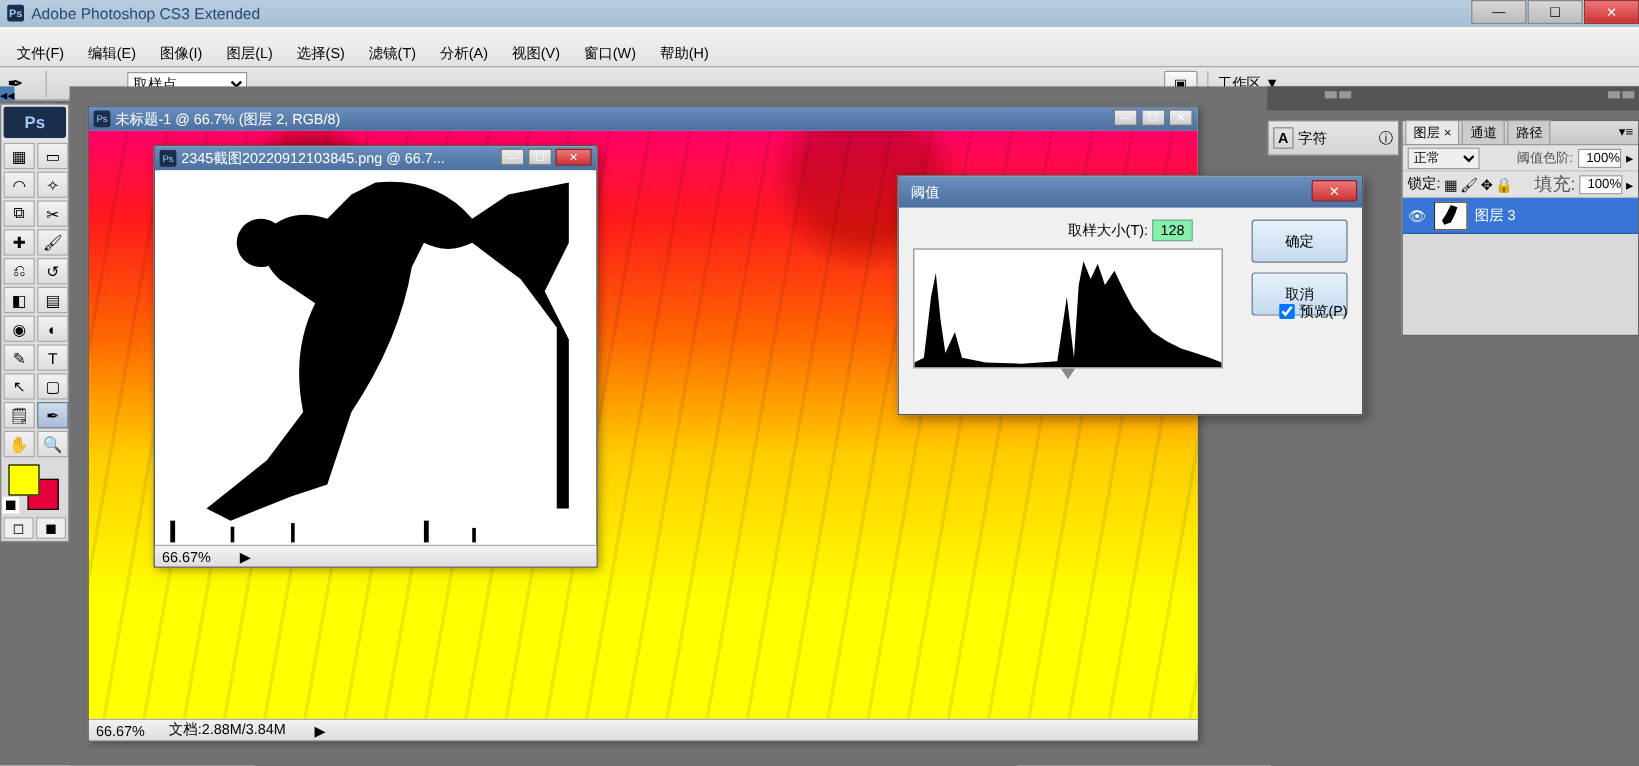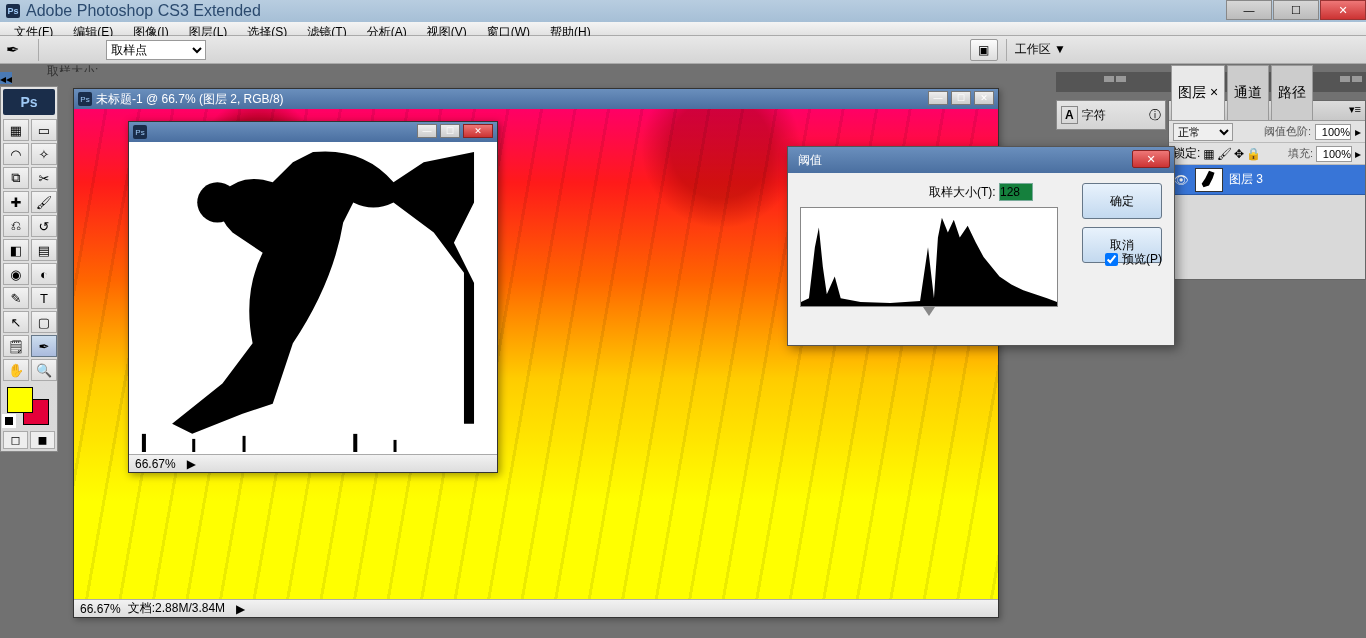--- a/index.html
+++ b/index.html
@@ -1,28 +1,28 @@
 <!DOCTYPE html>
 <html><head>
 <meta charset="utf-8">
 <style>
 * { margin: 0; padding: 0; box-sizing: border-box; font-family: "Microsoft YaHei", "SimSun", Arial, sans-serif; font-size: 12px; }
 body { width: 1366px; height: 638px; background: #717171; overflow: hidden; position: relative; }
 
 
 .titlebar { height: 22px; background: linear-gradient(#b8cde0, #a6bfd6); display: flex; align-items: center; padding-left: 6px; position: relative; }
 .titlebar .ps-logo { width: 14px; height: 14px; background: #1a2d4a; border-radius: 2px; color: #9fc9f5; font-size: 9px; font-weight: bold; display: flex; align-items: center; justify-content: center; margin-right: 6px; }
-.titlebar .title-text { color: #2b4a6e; font-size: 16px; text-align: center; }
+.titlebar .title-text { color: #2b4a6e; font-size: 13px; text-align: center; }
 .win-controls { position: absolute; right: 0; top: 0; display: flex; }
 .win-controls div { width: 46px; height: 20px; display: flex; align-items: center; justify-content: center; font-size: 11px; }
 .win-min, .win-max { background: linear-gradient(#d7d7d7, #bcbcbc); border: 1px solid #888; margin-right: 1px; }
 .win-close { background: linear-gradient(#e77, #c33); color: #fff; border: 1px solid #933; }
 
 
-.menubar { height: 14px; background: linear-gradient(#f4f4f4, #e2e2e2); border-bottom: 1px solid #aaa; display: flex; align-items: flex-start; padding-left: 4px; }
+.menubar { height: 34px; background: linear-gradient(#f4f4f4, #e2e2e2); border-bottom: 1px solid #aaa; display: flex; align-items: flex-end; padding-left: 4px; }
 .menubar span { padding: 2px 10px; cursor: default; }
 
 
 .optbar { height: 28px; background: linear-gradient(#e8e8e8, #d5d5d5); border-bottom: 1px solid #aaa; display: flex; align-items: center; padding-left: 6px; gap: 8px; position: relative; }
 .optbar .dropper { width: 24px; font-size: 16px; }
 .optbar .sep { width: 1px; height: 22px; background: #aaa; }
 .optbar label { font-size: 12px; color: #333; margin-top: 44px; }
 .optbar select { height: 20px; width: 100px; border: 1px solid #999; background: #fff; font-size: 12px; }
 .optbar .right-group { position: absolute; right: 300px; display: flex; align-items: center; gap: 8px; }
 .optbar .btn-icon { width: 28px; height: 22px; border: 1px solid #999; background: linear-gradient(#fcfcfc,#ddd); border-radius: 2px; display:flex;align-items:center;justify-content:center; }
@@ -51,62 +51,62 @@
 .docwin .dtitle { height:20px; background: linear-gradient(#6a8fbd,#4a6fa0); color:#fff; display:flex; align-items:center; padding-left:4px; font-size:11px; gap:4px;}
 .docwin .dtitle .dicn { width:14px;height:14px;background:#1a2d4a;border-radius:2px;color:#9fc9f5;font-size:8px;display:flex;align-items:center;justify-content:center; }
 .doc-ctrls { position:absolute; right:4px; top:2px; display:flex; gap:3px; }
 .doc-ctrls div { width:20px;height:14px; background:linear-gradient(#eee,#ccc); border:1px solid #777; font-size:9px; display:flex;align-items:center;justify-content:center; }
 .canvas-main { position:absolute; left:0; top:20px; right:0; bottom:18px; overflow:hidden; background: linear-gradient(180deg, #ff0066 0%, #ff1a1a 15%, #ff6600 35%, #ffcc00 55%, #ffff00 80%, #ffff00 100%); }
 .canvas-main::before { content:""; position:absolute; inset:0; background:
   repeating-linear-gradient(100deg, transparent 0 30px, rgba(0,0,0,0.08) 30px 33px),
   radial-gradient(circle at 20% 10%, rgba(139,0,0,.5) 0 40px, transparent 60px),
   radial-gradient(circle at 70% 8%, rgba(139,0,0,.4) 0 50px, transparent 80px);
 }
-.dstatus { position:absolute; left:0; right:0; bottom:0; height:18px; background:linear-gradient(#f2f2f2,#ddd); border-top:1px solid #aaa; display:flex; align-items:center; font-size:11px; gap:7px; padding-left:6px; }
+.dstatus { position:absolute; left:0; right:0; bottom:0; height:18px; background:linear-gradient(#f2f2f2,#ddd); border-top:1px solid #aaa; display:flex; align-items:center; font-size:11px; gap:20px; padding-left:6px; }
 .dstatus .arrow { margin-left:4px; }
 
 
 .subdoc { position:absolute; left:54px; top:32px; width:370px; height:352px; background:#fff; border:1px solid #333; box-shadow:2px 2px 8px rgba(0,0,0,.4); z-index:2; }
 .subdoc .dtitle { background: linear-gradient(#6a8fbd,#4a6fa0); }
 .subdoc .doc-ctrls .dc-close { background: linear-gradient(#e77,#c33); color:#fff; border-color:#822; width:30px; }
 .sub-canvas { position:absolute; left:2px; top:20px; right:2px; bottom:18px; background:#fff; }
 .sub-canvas svg { width:100%; height:100%; }
 
 
-.dialog { position:absolute; left:787px; top:146px; width:388px; height:200px; background:#f0f0f0; border:1px solid #555; box-shadow:3px 3px 10px rgba(0,0,0,.4); z-index:5; }
+.dialog { position:absolute; left:748px; top:146px; width:388px; height:200px; background:#f0f0f0; border:1px solid #555; box-shadow:3px 3px 10px rgba(0,0,0,.4); z-index:5; }
 .dialog .dlg-title { height:26px; background: linear-gradient(#6a8fbd,#4a6fa0); color:#fff; display:flex; align-items:center; padding-left:10px; font-size:12px; position:relative; }
 .dialog .dlg-close { position:absolute; right:4px; top:3px; width:38px; height:18px; background:linear-gradient(#e77,#c33); color:#fff; border:1px solid #822; display:flex;align-items:center;justify-content:center; font-size:11px; border-radius:2px; }
 .dlg-body { padding:10px 12px; position:relative; height: calc(100% - 26px); }
 .thresh-row { text-align:center; margin-bottom:6px; }
-.thresh-row input { width:34px; height:18px; border:1px solid #7a9; background:#15803d; }
+.thresh-row input { width:34px; height:18px; border:1px solid #7a9; background:#86efac; text-align:center; }
 .histogram { width:258px; height:100px; border:1px solid #888; background:#fff; position:relative; margin-top:2px; }
 .histogram svg { width:100%; height:100%; }
 .hist-slider { position:relative; width:258px; height:12px; }
 .hist-slider .tri { position:absolute; left:50%; top:0; transform:translateX(-50%); width:0;height:0; border-left:6px solid transparent; border-right:6px solid transparent; border-top:9px solid #888; }
 .dlg-btns { position:absolute; right:12px; top:10px; display:flex; flex-direction:column; gap:8px; }
 .dlg-btns button { width:80px; height:36px; border:1px solid #678; border-radius:3px; background:linear-gradient(#e8f2fc,#c3d9ef); font-size:12px; }
 .dlg-check { position:absolute; right:12px; top:78px; display:flex; align-items:center; gap:4px; }
 
 
 .rpanel-area { position:absolute; right:0; top:72px; width:310px; bottom:0; background:#717171; }
 
 .char-panel { position:absolute; left:0; top:28px; width:110px; height:30px; background:linear-gradient(#e5e5e5,#d4d4d4); border:1px solid #888; display:flex; align-items:center; gap:4px; padding:0 4px; font-size:12px; }
 
 .layers-panel { position:absolute; right:0; top:28px; width:198px; height:180px; background:#d9d9d9; border:1px solid #666; }
 .lp-tabs { height:20px; background:linear-gradient(#dcdcdc,#c8c8c8); display:flex; align-items:flex-end; border-bottom:1px solid #999; position:relative; }
-.lp-tab { padding:18px 6px; font-size:14px; border:1px solid #999; border-bottom:none; background:#ccc; margin-left:2px; }
+.lp-tab { padding:2px 6px; font-size:11px; border:1px solid #999; border-bottom:none; background:#ccc; margin-left:2px; }
 .lp-tab.active { background:#e9e9e9; }
 .lp-tabs .x { position:absolute; right:4px; top:2px; font-size:11px; }
 .lp-row1 { height:22px; display:flex; align-items:center; padding:0 4px; gap:4px; border-bottom:1px solid #bbb; background:#e2e2e2;}
 .lp-row1 select { height:18px; width:60px; font-size:11px; border:1px solid #999; }
 .lp-row1 .opa-lbl { margin-left:auto; font-size:11px; color:#555; }
 .lp-row1 input { width:36px; height:16px; font-size:11px; border:1px solid #999; text-align:right; }
 .lp-row2 { height:22px; display:flex; align-items:center; padding:0 4px; gap:3px; border-bottom:1px solid #bbb; background:#e2e2e2;}
 .lp-row2 .locks { display:flex; gap:2px; font-size:11px; }
-.lp-row2 .fill-lbl { margin-left:auto; font-size:11px; color:#555; }
+.lp-row2 .fill-lbl { margin-left:auto; font-size:15px; color:#555; }
 .lp-row2 input { width:36px; height:16px; font-size:11px; border:1px solid #999; text-align:right; }
 .layer-item { height:30px; background:#3875d7; color:#fff; display:flex; align-items:center; padding:0 4px; gap:6px; border-bottom:1px solid #2a5aa8; }
 .layer-item .eye { width:16px; text-align:center; }
 .layer-item .thumb { width:28px; height:24px; background:#fff; border:1px solid #333; display:flex;align-items:center;justify-content:center; }
 .layer-item .thumb svg { width:100%; height:100%; }
 
 .rpanel-top-tabs { position:absolute; left:0; right:0; top:0; height:20px; background:#555; display:flex; }
 .rpanel-top-tabs .grp { display:flex; gap:2px; padding:4px; }
 .rpanel-top-tabs .grp div { width:10px; height:6px; background:#999; }
 .rpanel-top-tabs .grp:first-child { margin-right:auto; margin-left:44px; }
@@ -204,20 +204,21 @@
     <div class="canvas-main"></div>
     <div class="dstatus">
       <span>66.67%</span>
       <span>文档:2.88M/3.84M</span>
       <span class="arrow">▶</span>
     </div>
 
     <div class="subdoc">
       <div class="dtitle">
         <div class="dicn">Ps</div>
+        <span>2345截图20220912103845.png @ 66.7...</span>
         <div class="doc-ctrls">
           <div>—</div>
           <div>☐</div>
           <div class="dc-close">✕</div>
         </div>
       </div>
       <div class="sub-canvas">
         <svg viewBox="0 0 360 310">
           <rect width="360" height="310" fill="#fff"></rect>
           <path fill="#000" d="M180 10 Q230 5 260 40 L290 20 L340 10 L340 60 L320 100 L340 140 L340 280 L330 280 L330 130 L300 90 L260 60 Q240 70 220 60 L210 80 Q200 140 160 200 L140 260 L110 270 L60 290 L40 280 L90 240 L120 200 Q110 150 130 110 L100 90 Q80 70 90 50 Q110 30 140 40 L160 20 Z"></path>

